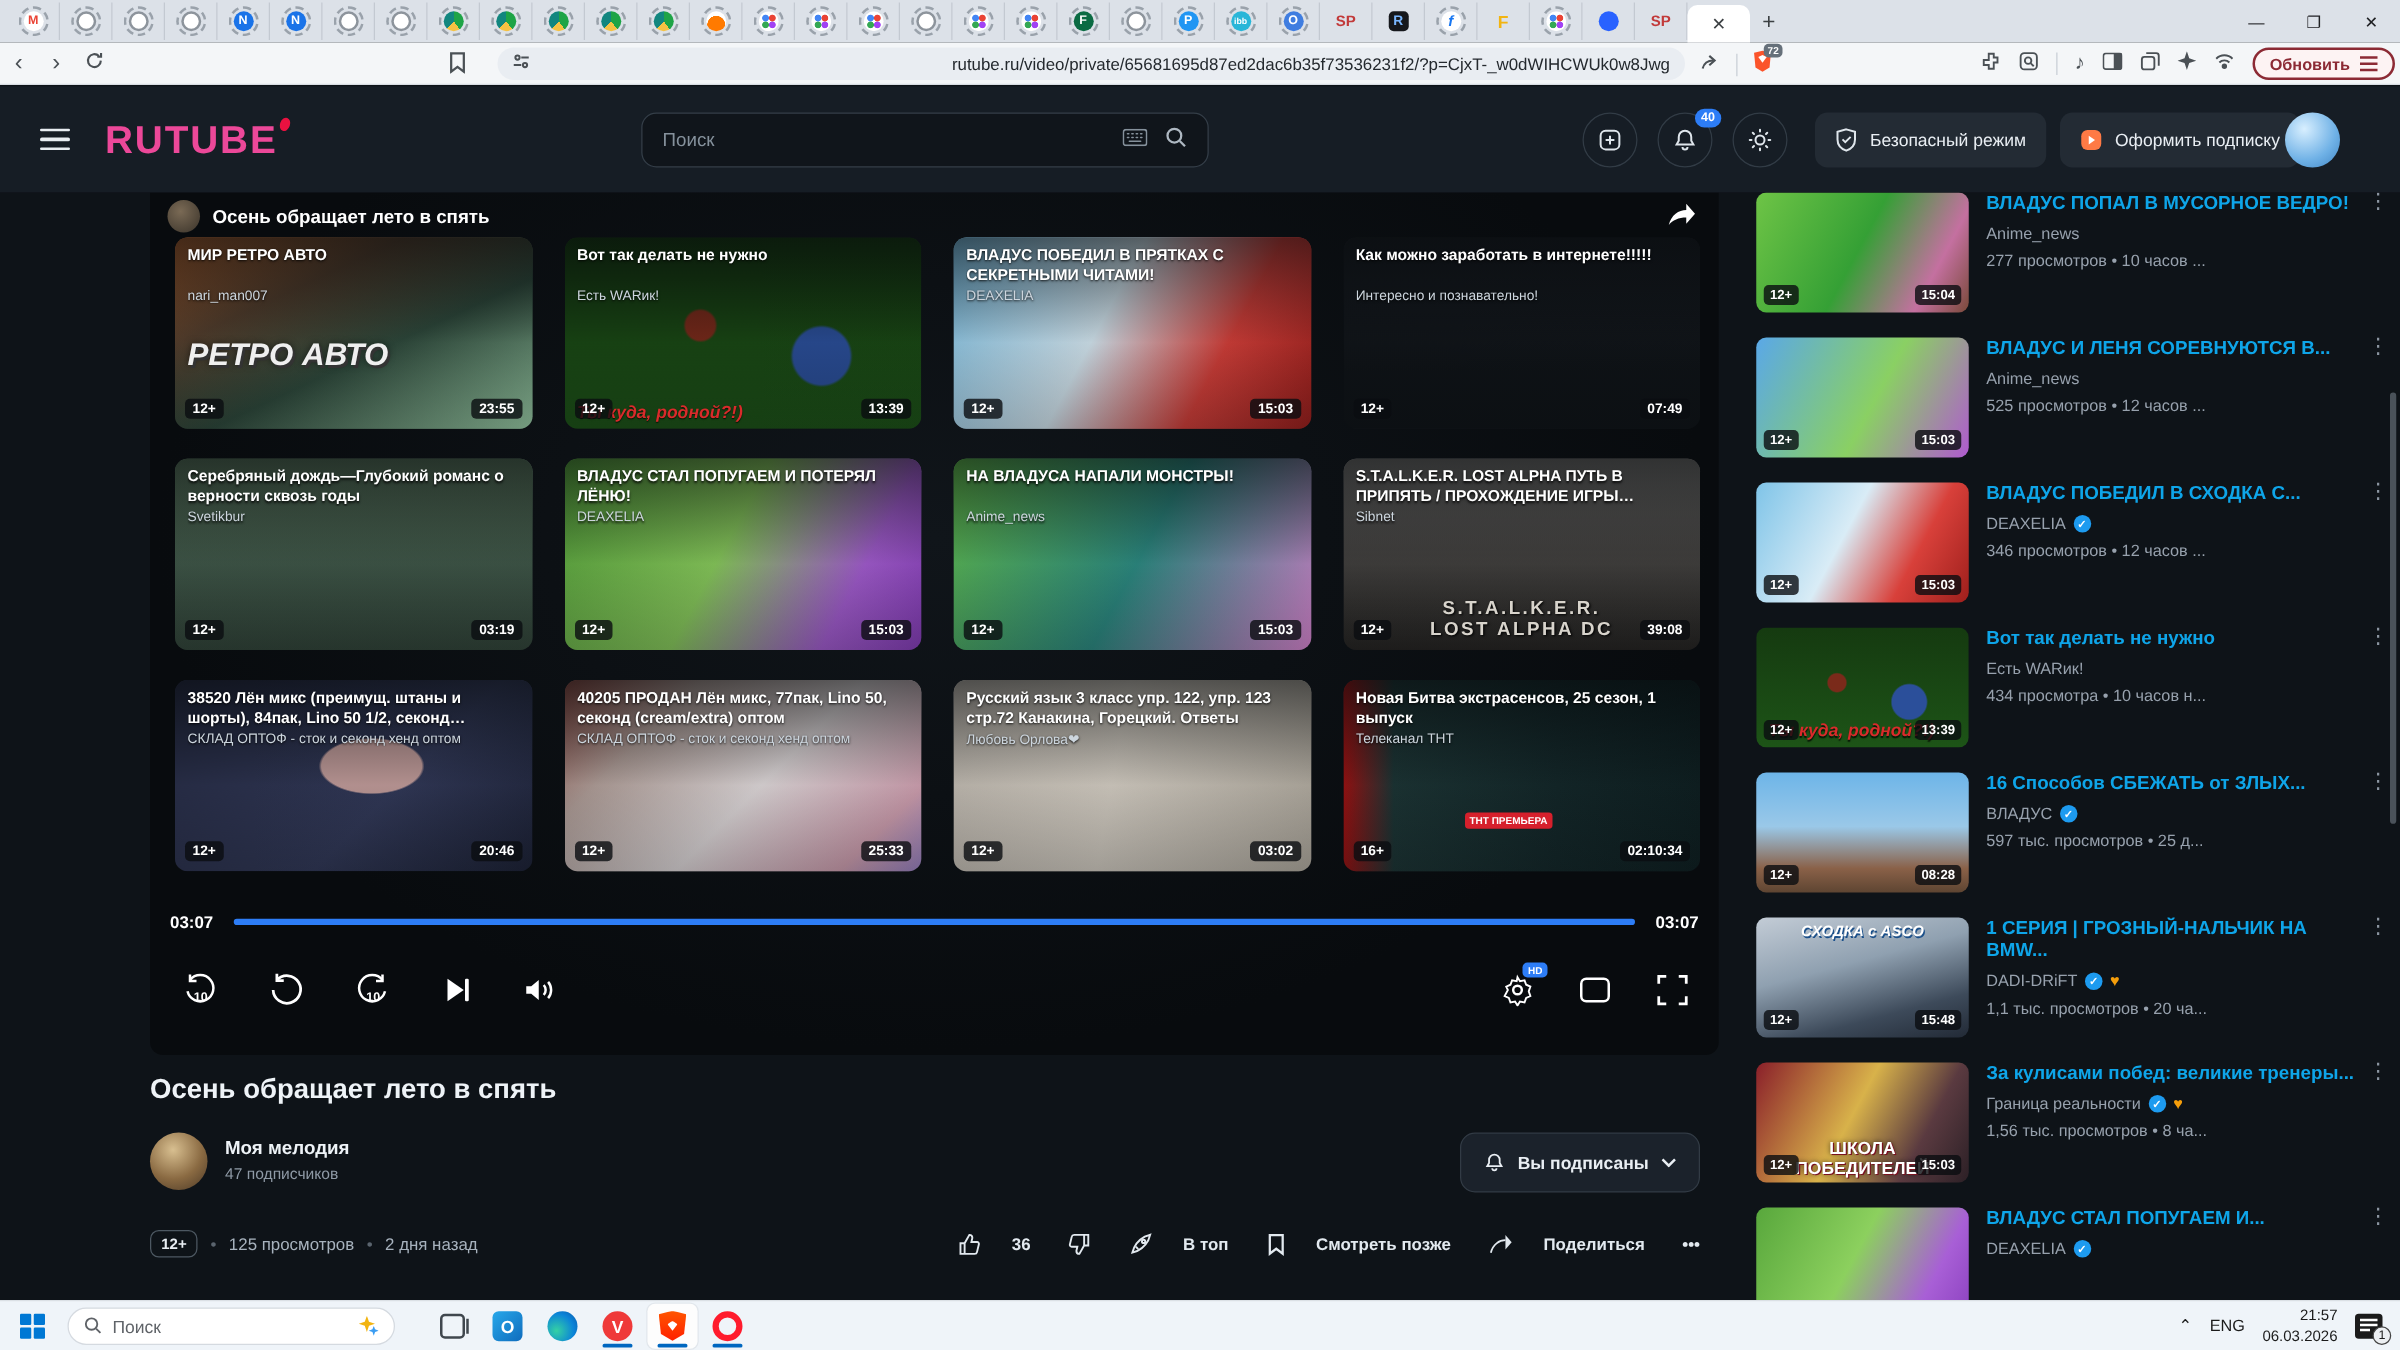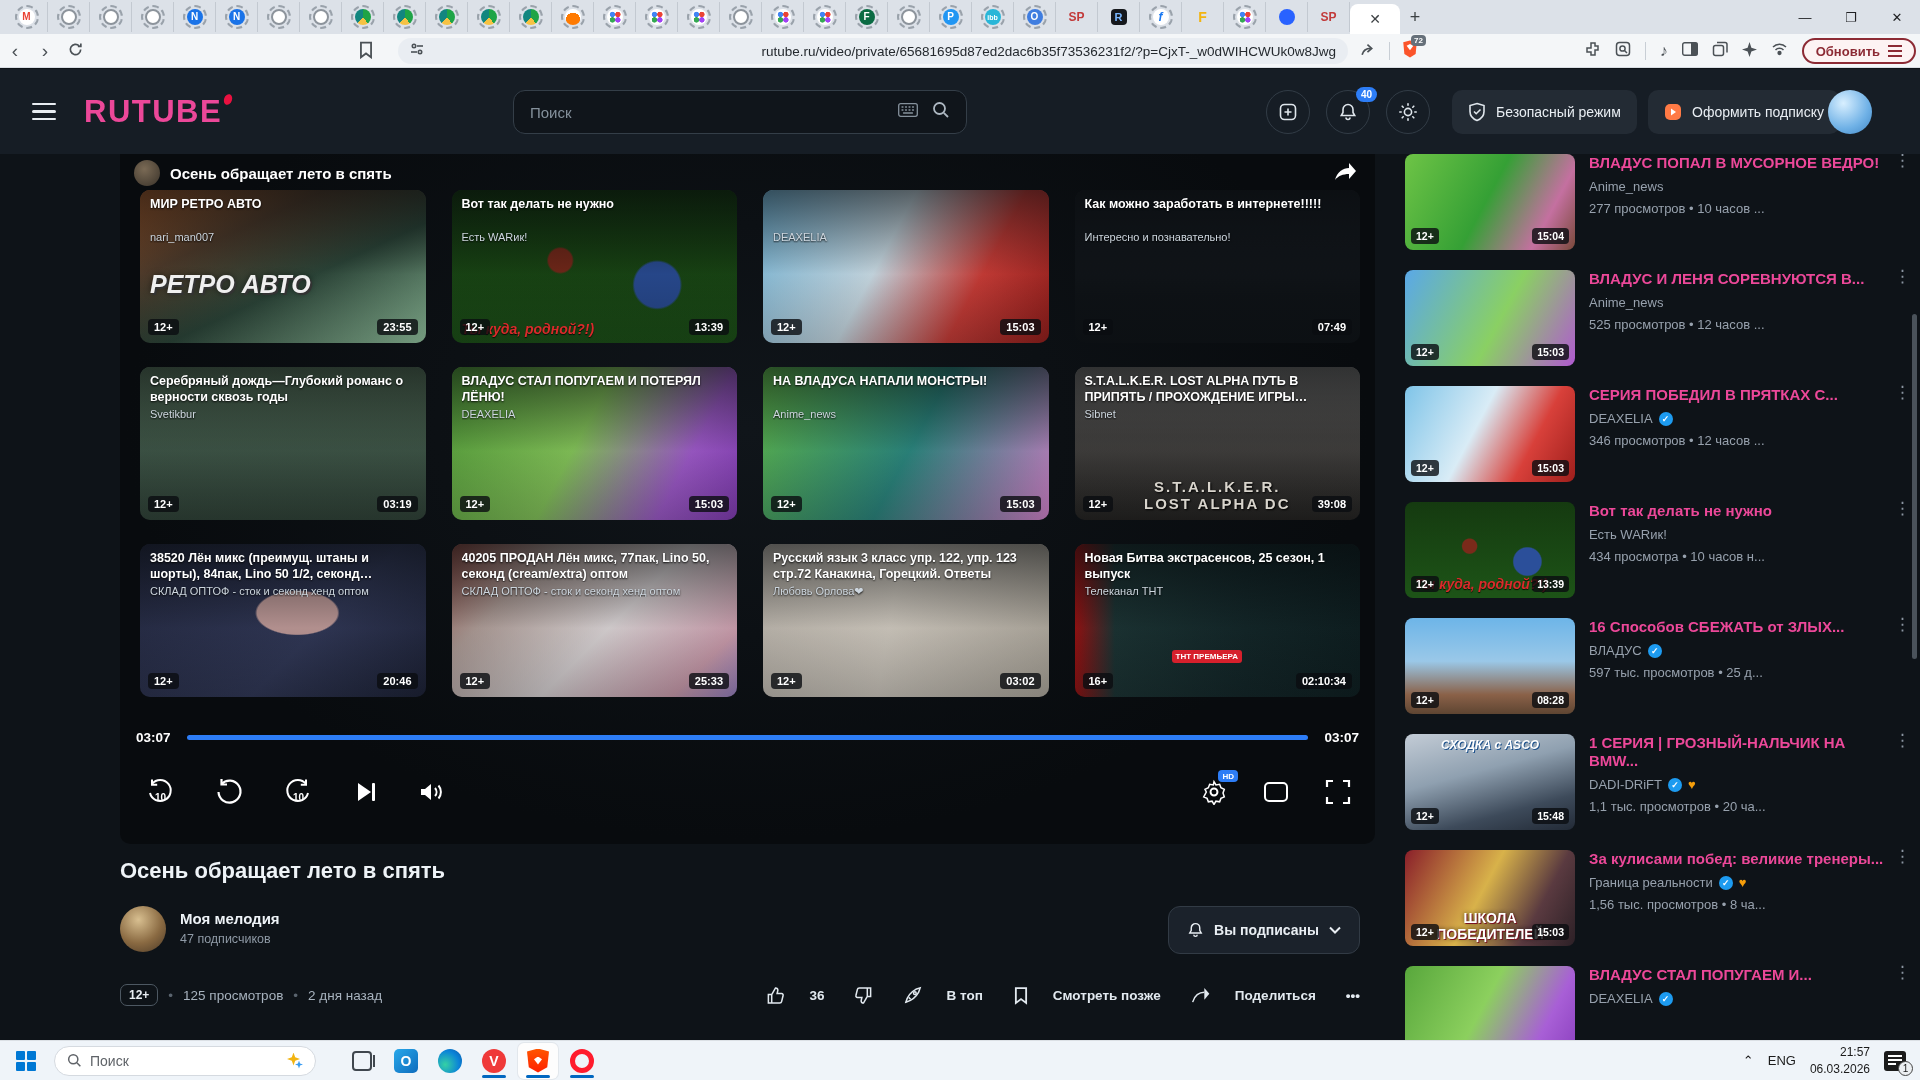--- a/index.html
+++ b/index.html
@@ -191,21 +191,21 @@
   .action { display:flex; align-items:center; gap:24px; color:#e2e9ef; font-size:13.5px; font-weight:bold; }
   .action svg { color:#e2e9ef; }
 
   
   .sidebar { position:absolute; left:1405px; top:0; width:505px; height:886px; }
   .card { position:relative; display:flex; gap:14px; margin-bottom:20px; }
   .sthumb { position:relative; flex:0 0 170px; height:96px; border-radius:8px; overflow:hidden; }
   .sthumb .age-badge, .sthumb .dur-badge { font-size:10.5px; padding:2px 5px; left:6px; bottom:6px; }
   .sthumb .dur-badge { left:auto; right:6px; }
   .sinfo { flex:1; min-width:0; padding-right:26px; }
-  .stitle { color:#ec4899; font-size:15px; font-weight:bold; line-height:1.2;
+  .stitle { color:#0ea5e9; font-size:15px; font-weight:bold; line-height:1.2;
     display:-webkit-box; -webkit-line-clamp:2; -webkit-box-orient:vertical; overflow:hidden; }
   .schannel { margin-top:7px; color:#97a1ad; font-size:13px; display:flex; align-items:center; gap:6px; }
   .verified { width:14px; height:14px; border-radius:50%; background:#1d9bf0; color:#fff;
     font-size:9px; display:inline-flex; align-items:center; justify-content:center; font-weight:bold; }
   .sponsor { color:#f59e0b; font-size:13px; }
   .sstats { margin-top:7px; color:#97a1ad; font-size:13px; }
   .kebab { position:absolute; right:2px; top:2px; color:#8b95a1; font-size:17px;
     letter-spacing:0; line-height:0.55; text-align:center; width:14px; }
   .page-scroll { position:absolute; left:1912px; top:160px; width:5px; height:345px;
     background:#4a525a; border-radius:3px; }
@@ -620,20 +620,21 @@
               <div class="tile-title">Вот так делать не нужно</div>
               <div class="tile-author">Есть WARик!</div>
               <div class="tt tt-red-script">Ты куда, родной?!)</div>
               <span class="age-badge">12+</span>
               <span class="dur-badge">13:39</span>
             </div>
           </div>
           <div class="tile">
             <div class="thumb bg-t3">
               <div class="shade"></div>
+              <div class="tile-title">ВЛАДУС ПОБЕДИЛ В ПРЯТКАХ С СЕКРЕТНЫМИ ЧИТАМИ!</div>
               <div class="tile-author">DEAXELIA</div>
               <span class="age-badge">12+</span>
               <span class="dur-badge">15:03</span>
             </div>
           </div>
           <div class="tile">
             <div class="thumb bg-t4">
               <div class="shade"></div>
               <div class="tile-title">Как можно заработать в интернете!!!!!</div>
               <div class="tile-author">Интересно и познавательно!</div>
@@ -871,21 +872,21 @@
               <div class="sstats">525 просмотров • 12 часов ...</div>
             </div>
             <div class="kebab">⋮</div>
           </div>
           <div class="card">
             <div class="sthumb bg-s3">
               <span class="age-badge">12+</span>
               <span class="dur-badge">15:03</span>
             </div>
             <div class="sinfo">
-              <div class="stitle">СЕРИЯ ПОБЕДИЛ В ПРЯТКАХ С...</div>
+              <div class="stitle">ВЛАДУС ПОБЕДИЛ В СХОДКА С...</div>
               <div class="schannel">
                 <span>DEAXELIA</span>
                 <span class="verified">✓</span>
               </div>
               <div class="sstats">346 просмотров • 12 часов ...</div>
             </div>
             <div class="kebab">⋮</div>
           </div>
           <div class="card">
             <div class="sthumb bg-s4">

